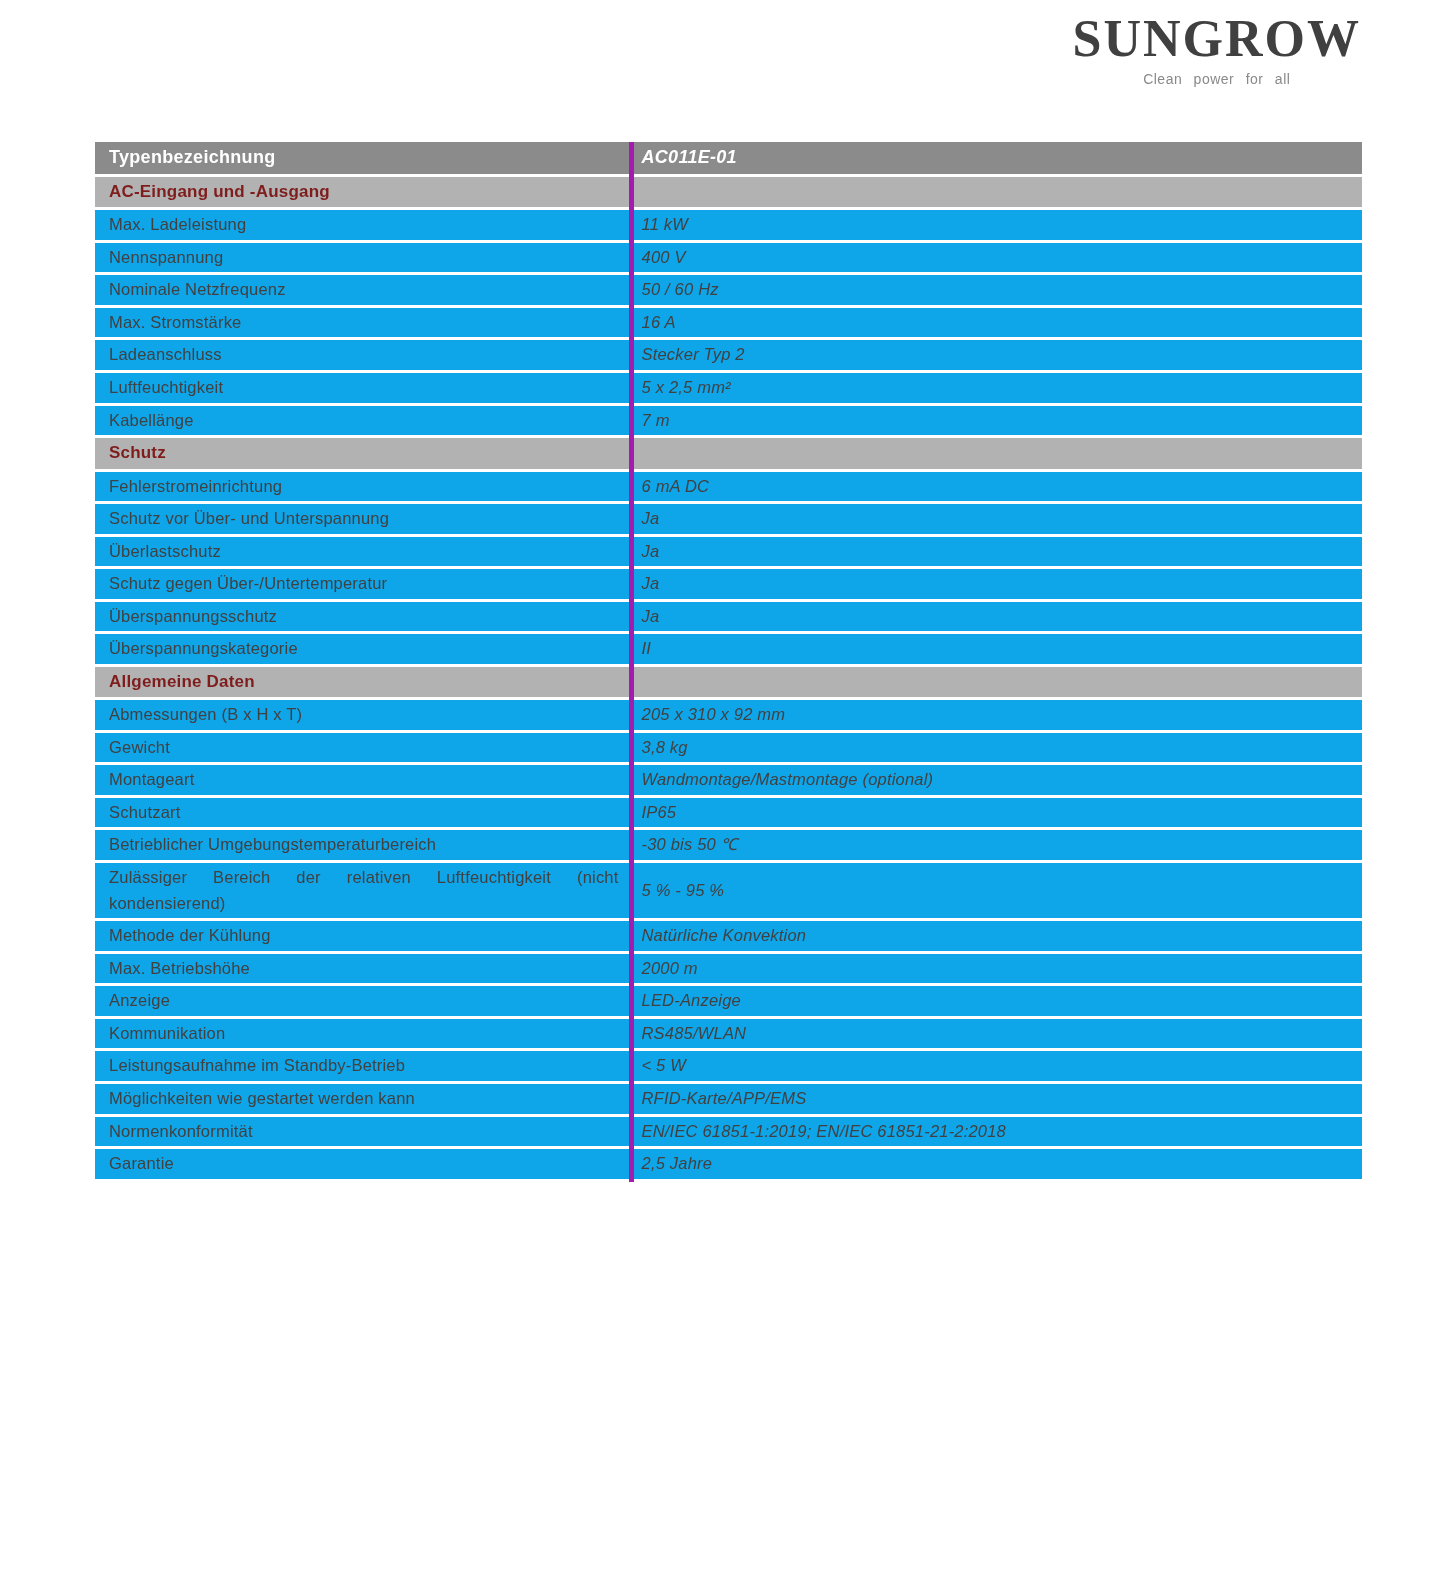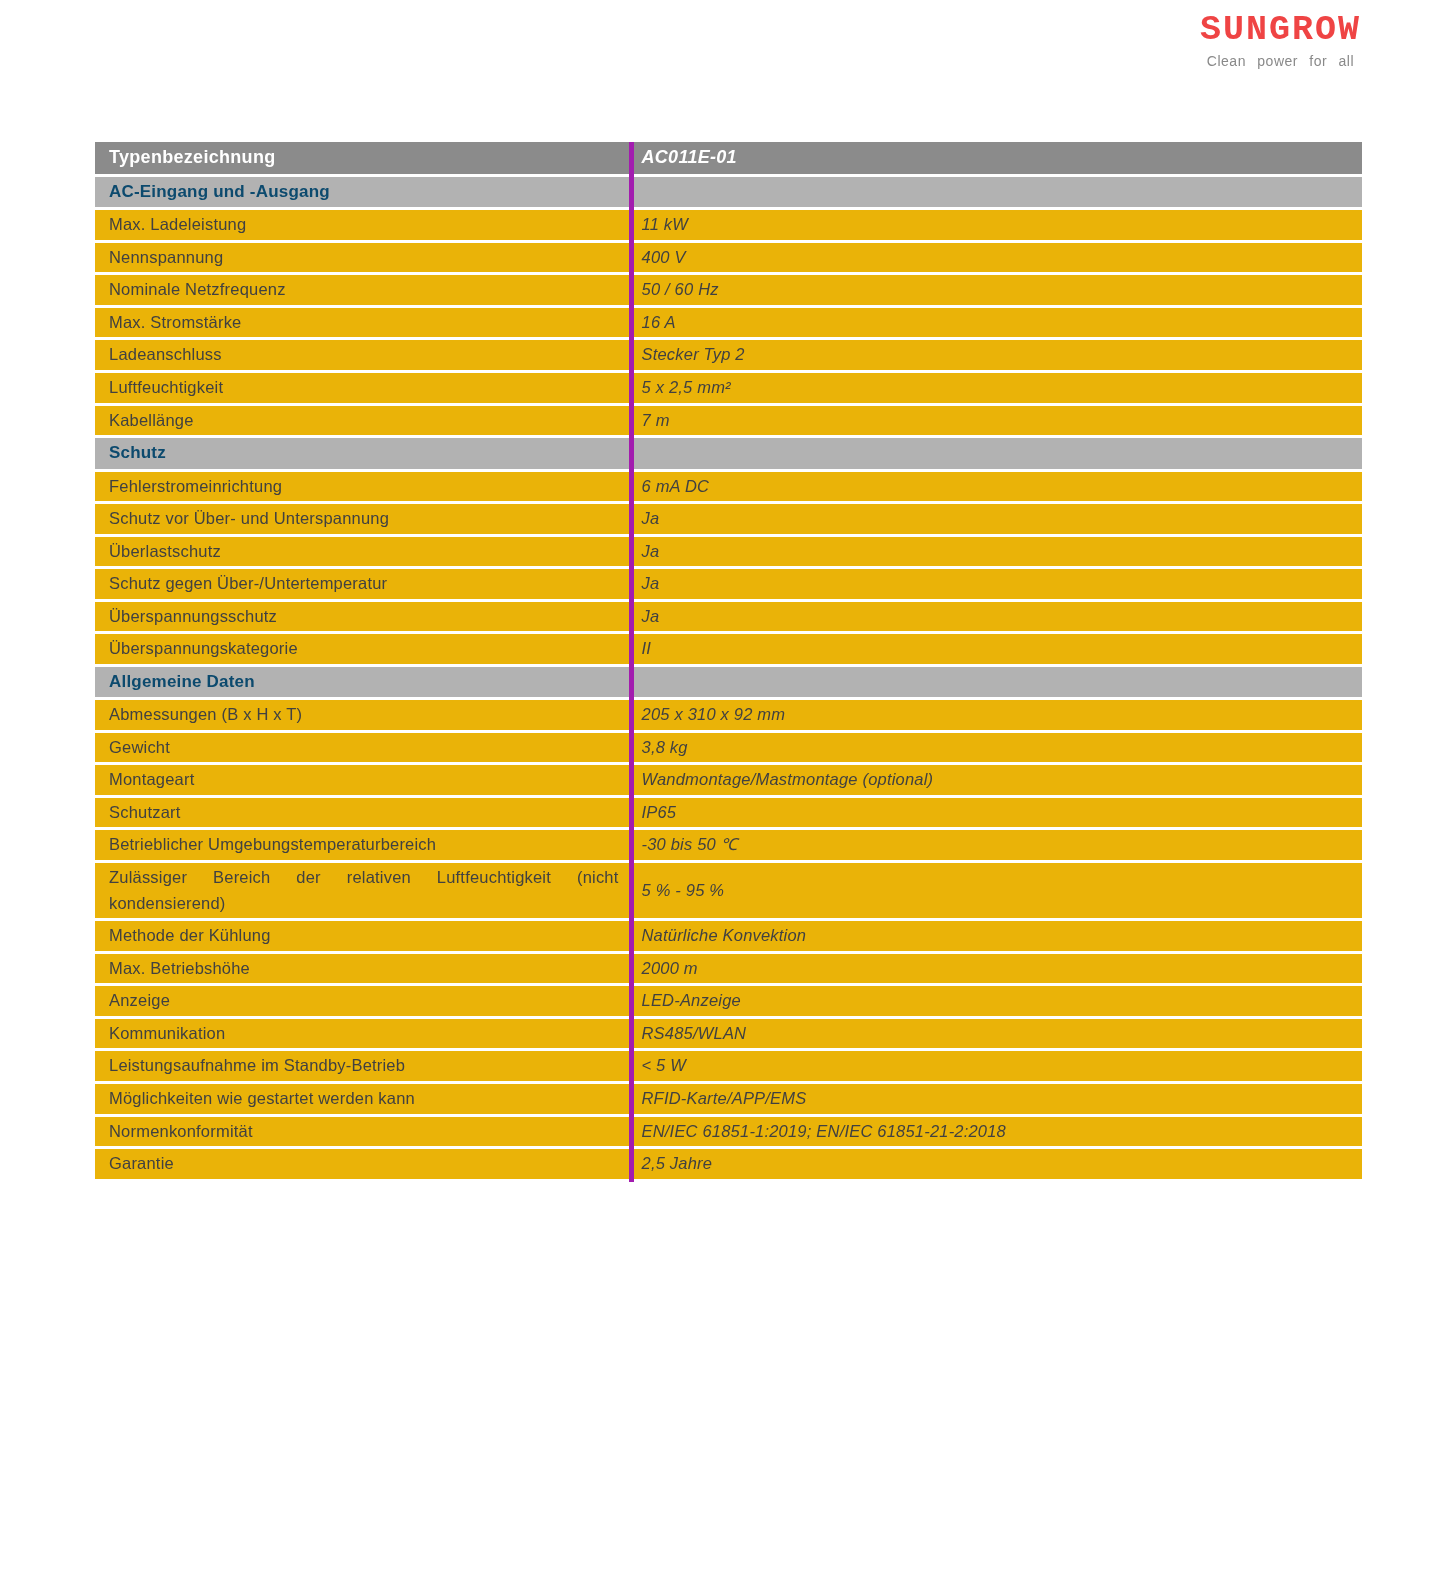--- a/index.html
+++ b/index.html
@@ -14,26 +14,26 @@
   }
 
   
   .logo {
     position: absolute;
     top: 12px;
     right: 84px;
     text-align: center;
   }
   .logo .brand {
-    font-size: 35px;
+    font-size: 52px;
     font-weight: 700;
     letter-spacing: 2px;
-    color: #ef4444;
+    color: #404040;
     line-height: 1.05;
-    font-family: Liberation Mono, monospace;
+    font-family: Liberation Serif, serif;
   }
   .logo .tagline {
     margin-top: 4px;
     font-size: 14px;
     font-weight: 400;
     color: #898989;
     letter-spacing: 0.5px;
     word-spacing: 7px;
   }
 
@@ -58,26 +58,26 @@
     width: 536px;
     border-right: 5px solid #a21caf;
     text-align: justify;
     padding: 2px 10px 2px 14px;
   }
   td.c-value {
     text-align: left;
     padding: 2px 8px;
     font-style: italic;
   }
-  tr.data td { background: #eab308; height: 25px; margin-left: 32px; }
+  tr.data td { background: #0ea5e9; height: 25px; margin-left: 32px; }
   tr.section td {
     background: #b2b2b2;
     height: 25px;
     font-weight: 700;
-    color: #0c4a6e;
+    color: #7f1d1d;
     font-size: 17px;
   }
   tr.header td {
     background: #8b8b8b;
     height: 30px;
     color: #ffffff;
     font-weight: 700;
     font-size: 18px;
     letter-spacing: 0.3px;
   }

